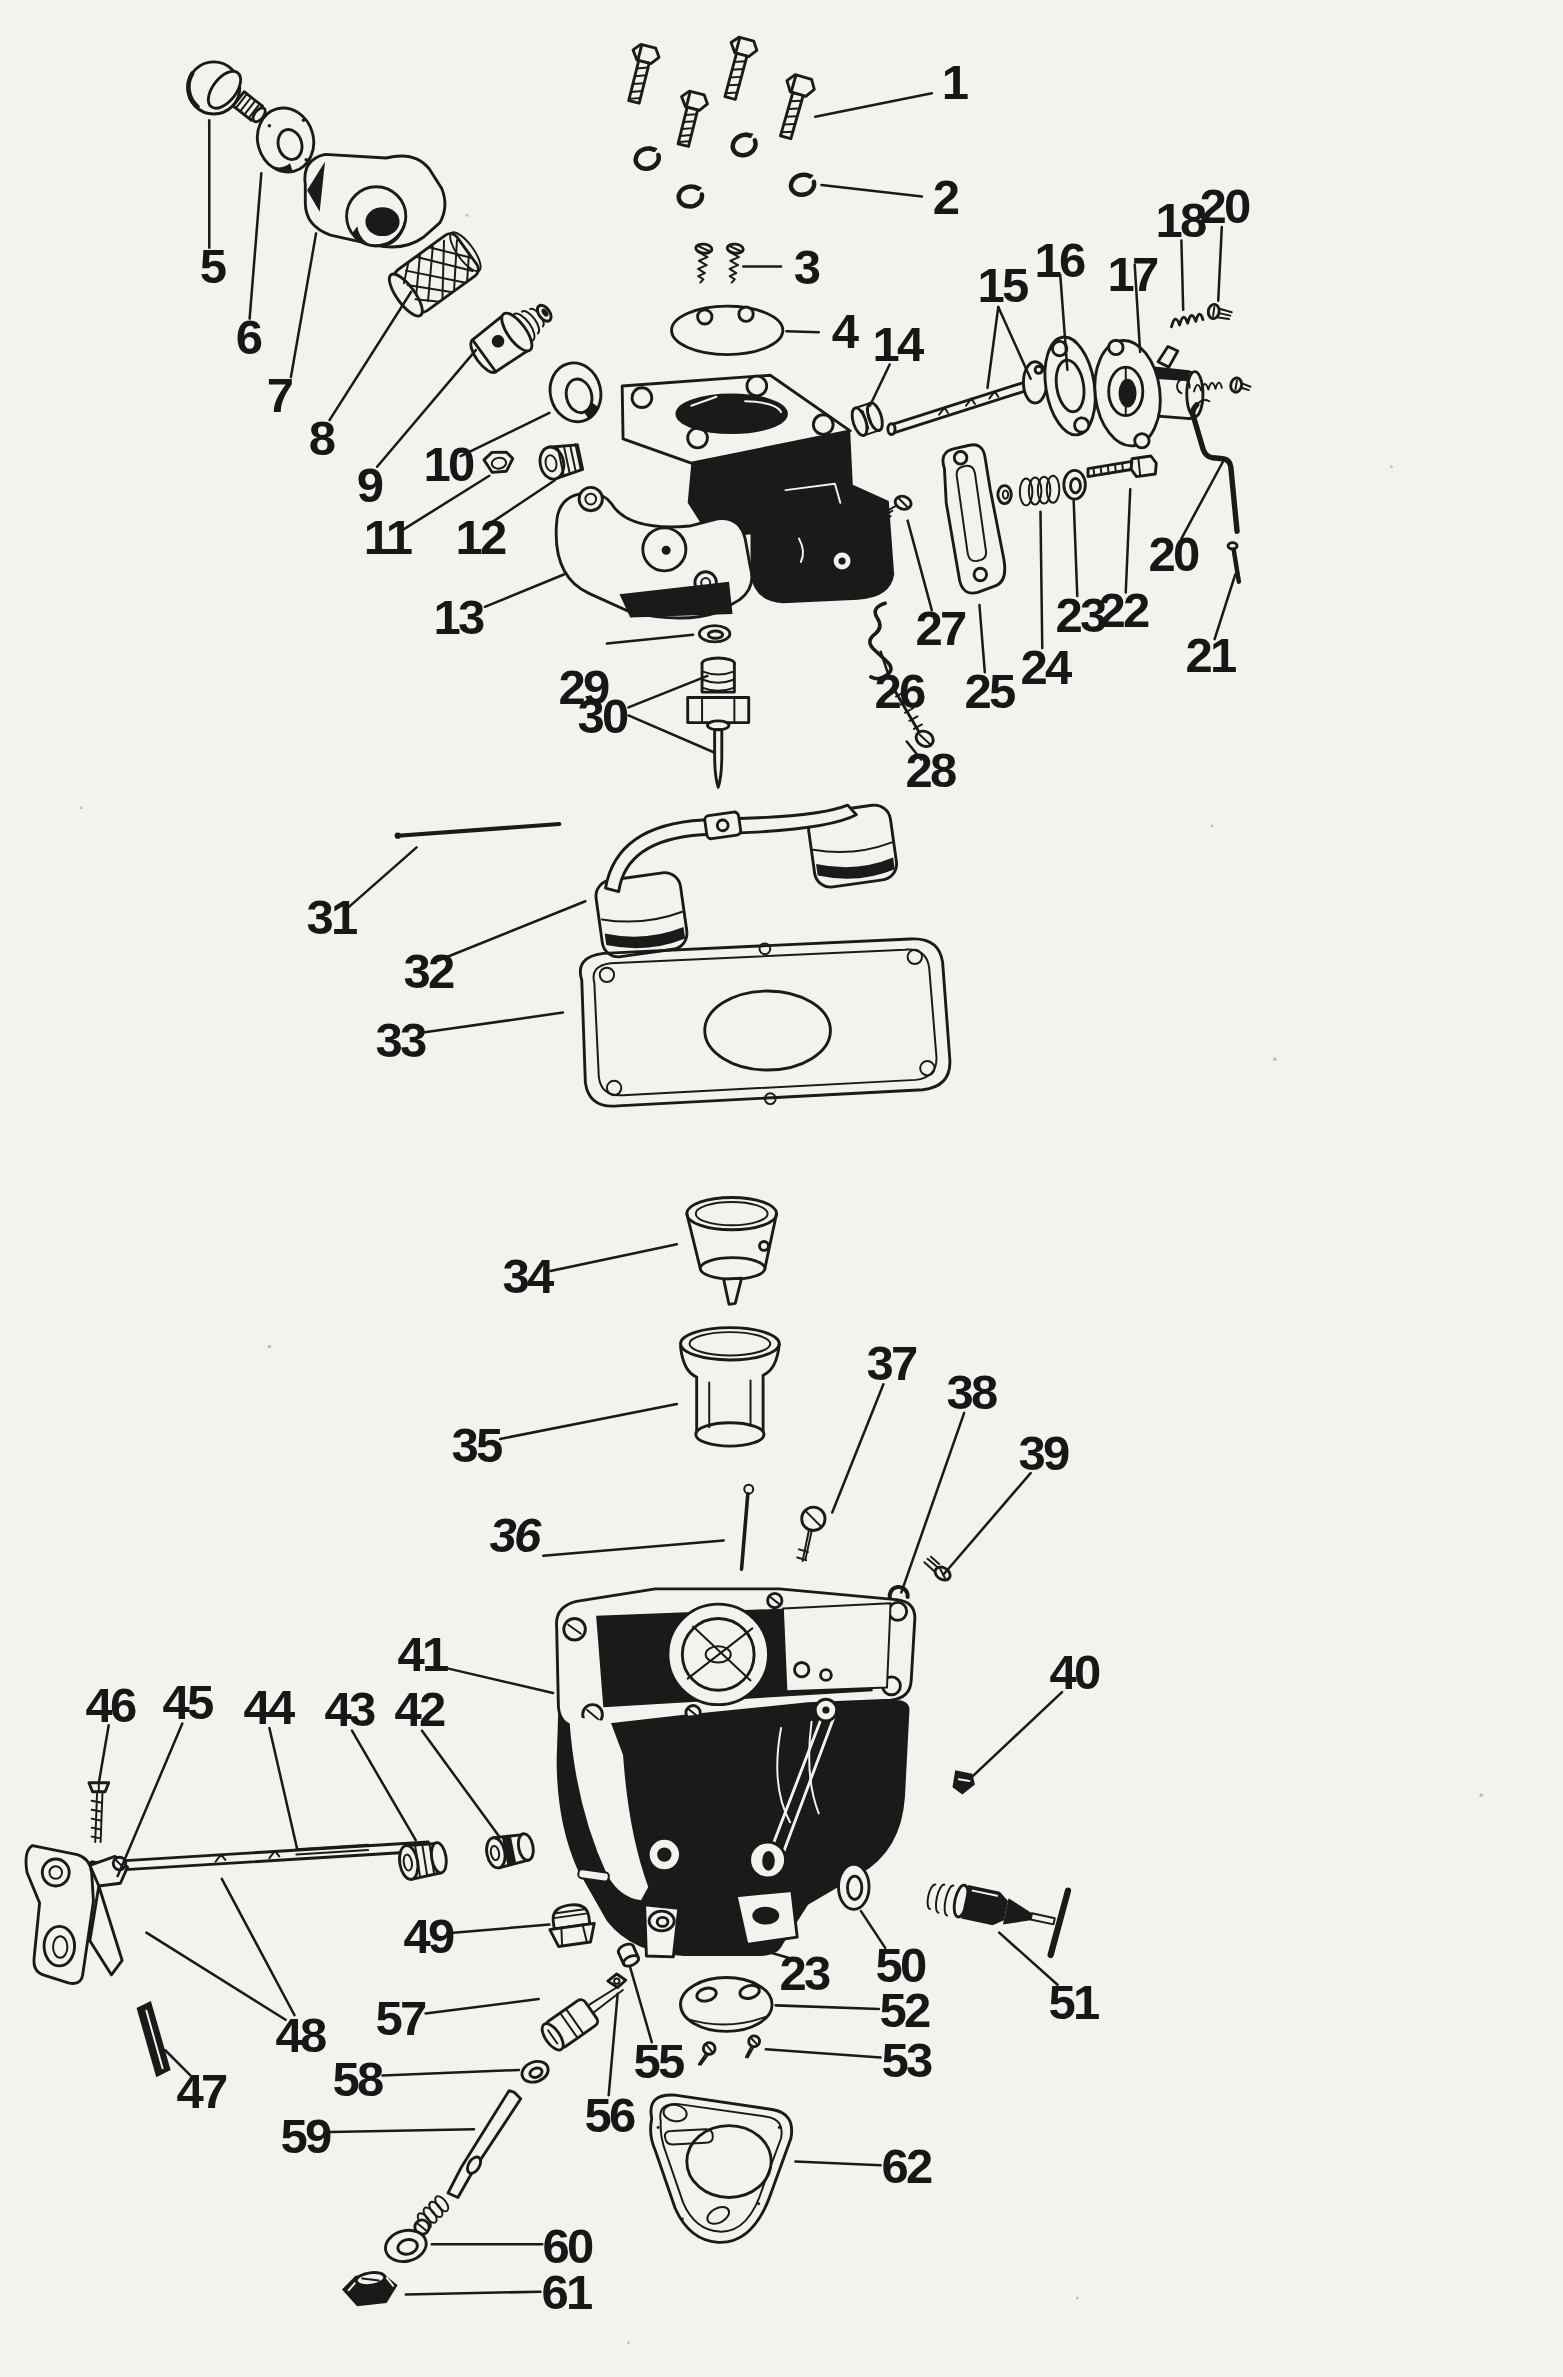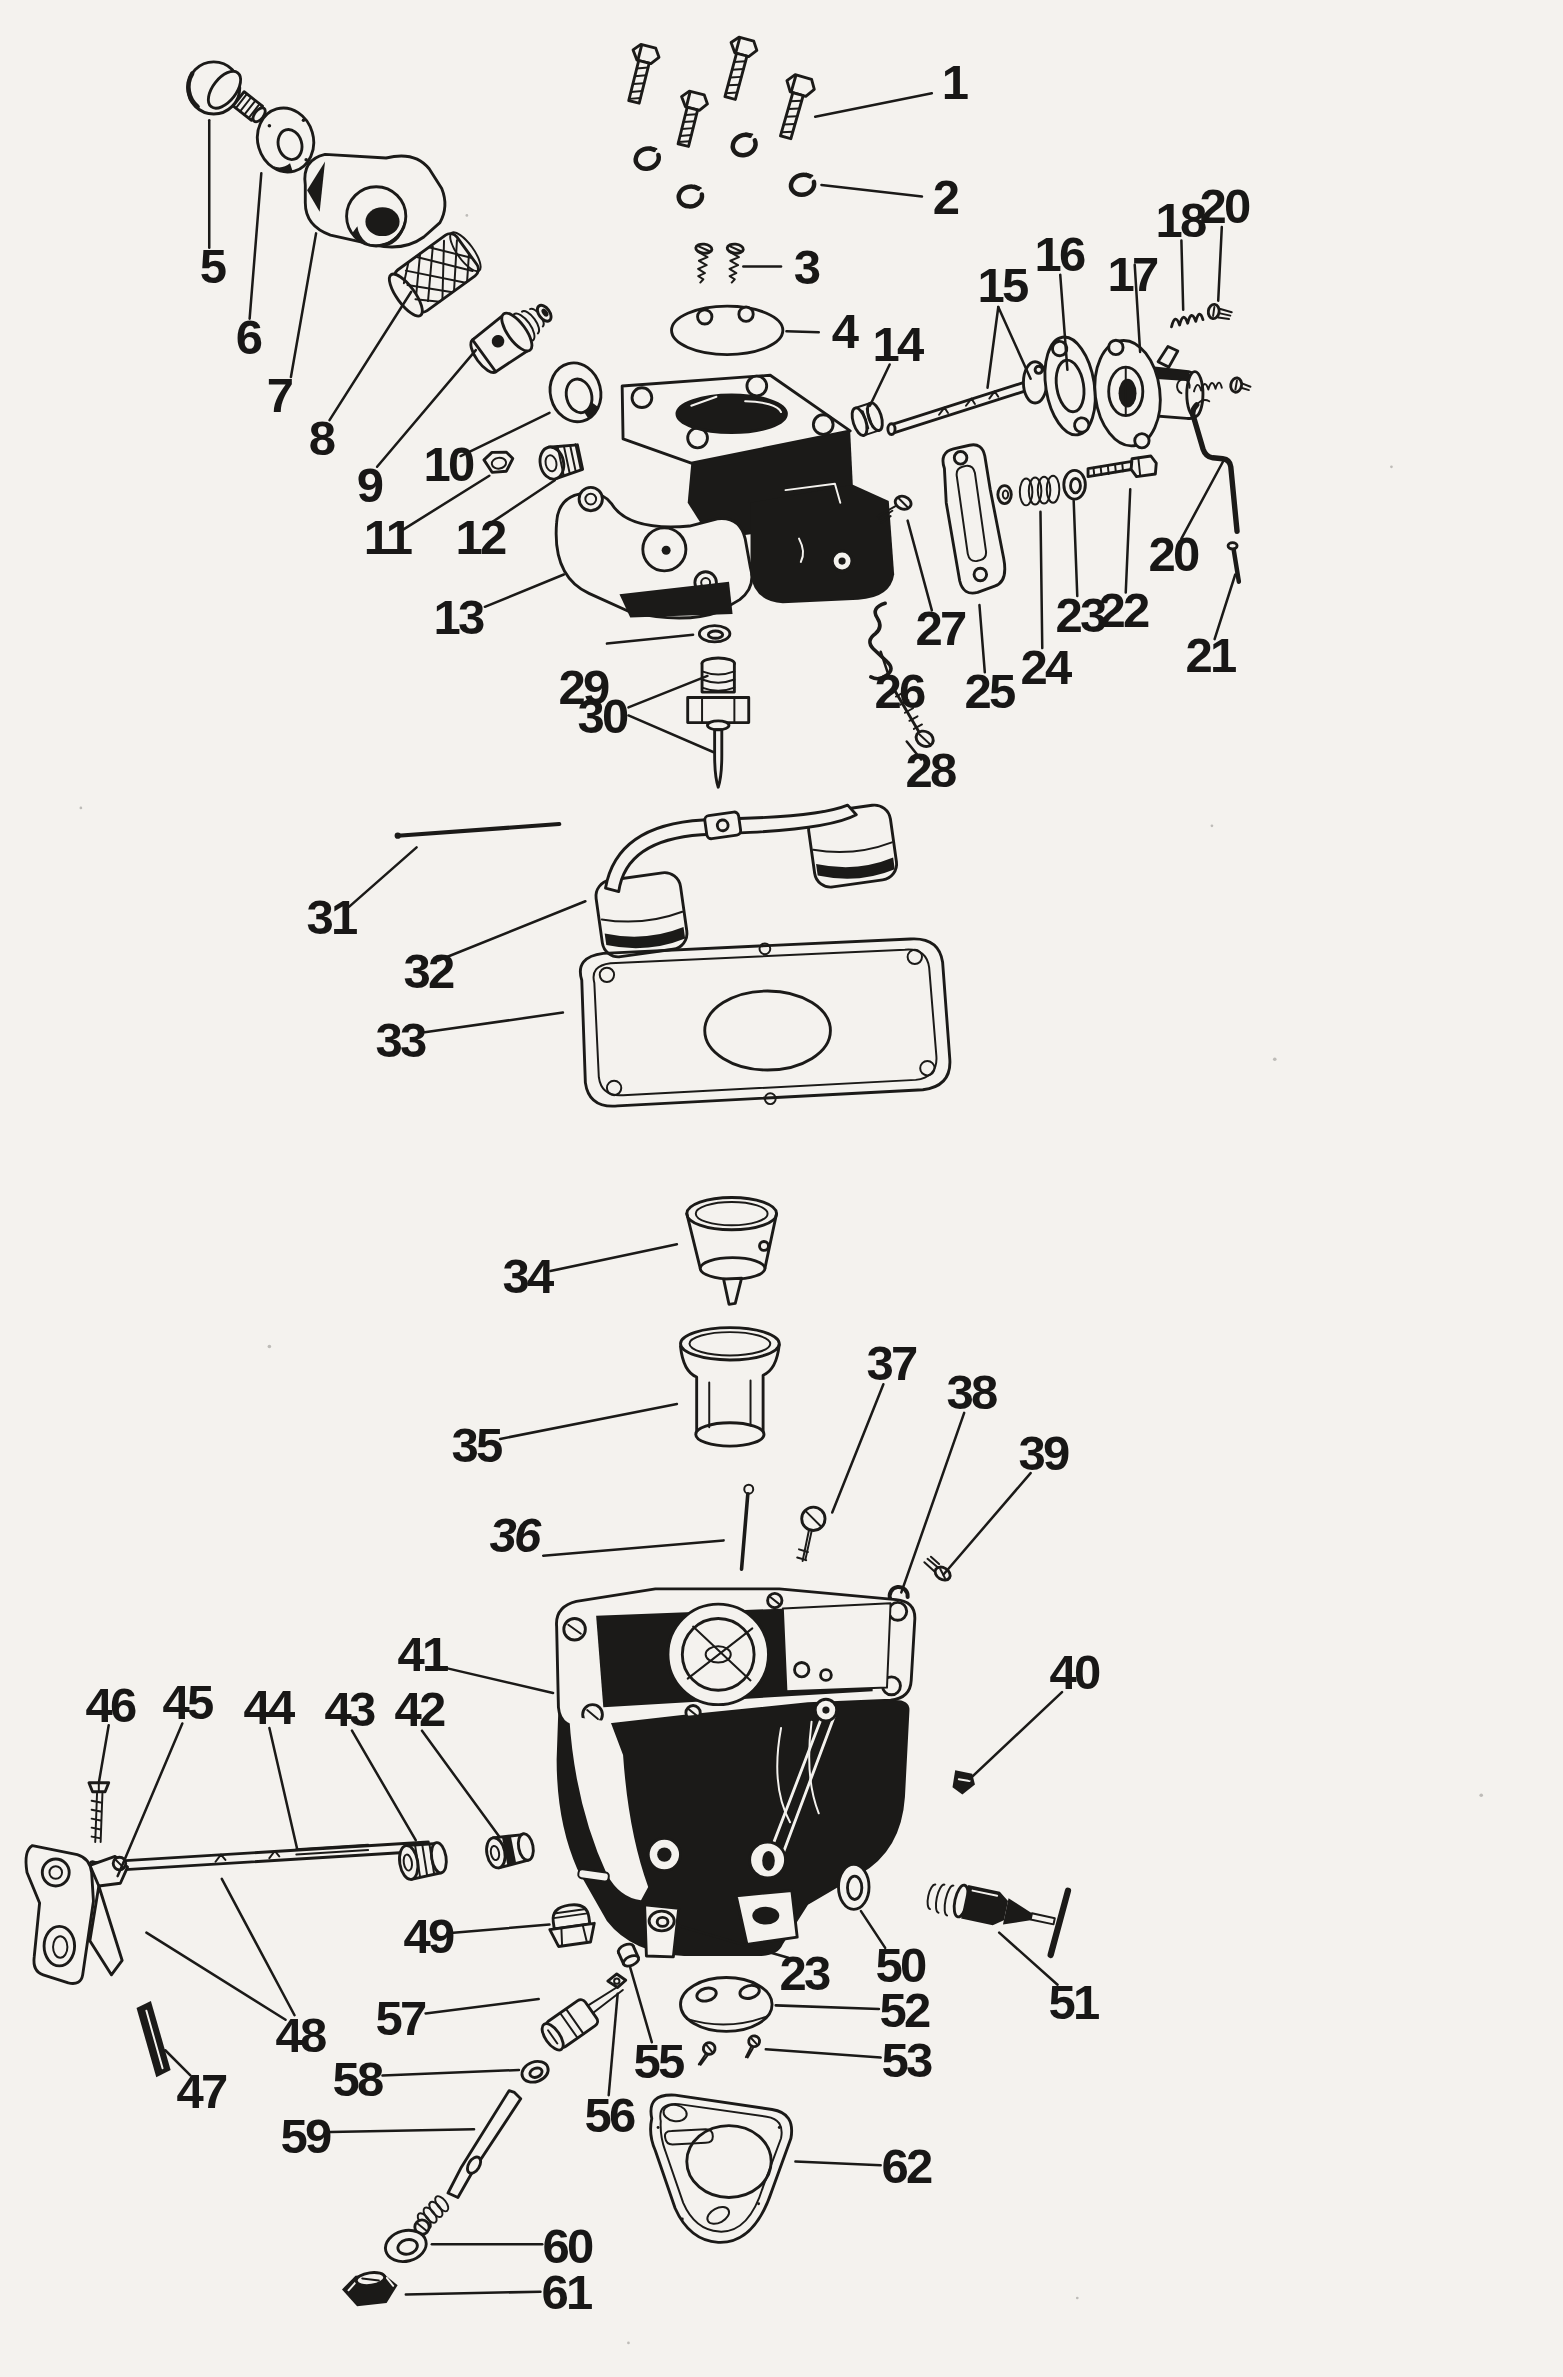--- a/index.html
+++ b/index.html
@@ -641,21 +641,21 @@
       <span class="callout" style="left: 248px; top: 338px;">6</span>
       <span class="callout" style="left: 279px; top: 396px;">7</span>
       <span class="callout" style="left: 321px; top: 439px;">8</span>
       <span class="callout" style="left: 369px; top: 486px;">9</span>
       <span class="callout" style="left: 436px; top: 465px; margin-left: 12px;">10</span>
       <span class="callout" style="left: 387px; top: 538px;">11</span>
       <span class="callout" style="left: 480px; top: 538px;">12</span>
       <span class="callout" style="left: 458px; top: 618px;">13</span>
       <span class="callout" style="left: 897px; top: 345px;">14</span>
       <span class="callout" style="left: 1002px; top: 286px; text-align: center;">15</span>
-      <span class="callout" style="left: 1059px; top: 255px;">16</span>
+      <span class="callout" style="left: 1059px; top: 261px;">16</span>
       <span class="callout" style="left: 1132px; top: 245px; margin-top: 30px;">17</span>
       <span class="callout" style="left: 1180px; top: 221px;">18</span>
       <span class="callout" style="left: 1224px; top: 207px;">20</span>
       <span class="callout" style="left: 1173px; top: 555px;">20</span>
       <span class="callout" style="left: 1210px; top: 656px;">21</span>
       <span class="callout" style="left: 1123px; top: 611px;">22</span>
       <span class="callout" style="left: 1080px; top: 616px;">23</span>
       <span class="callout" style="left: 1045px; top: 668px;">24</span>
       <span class="callout" style="left: 989px; top: 692px;">25</span>
       <span class="callout" style="left: 899px; top: 692px;">26</span>

